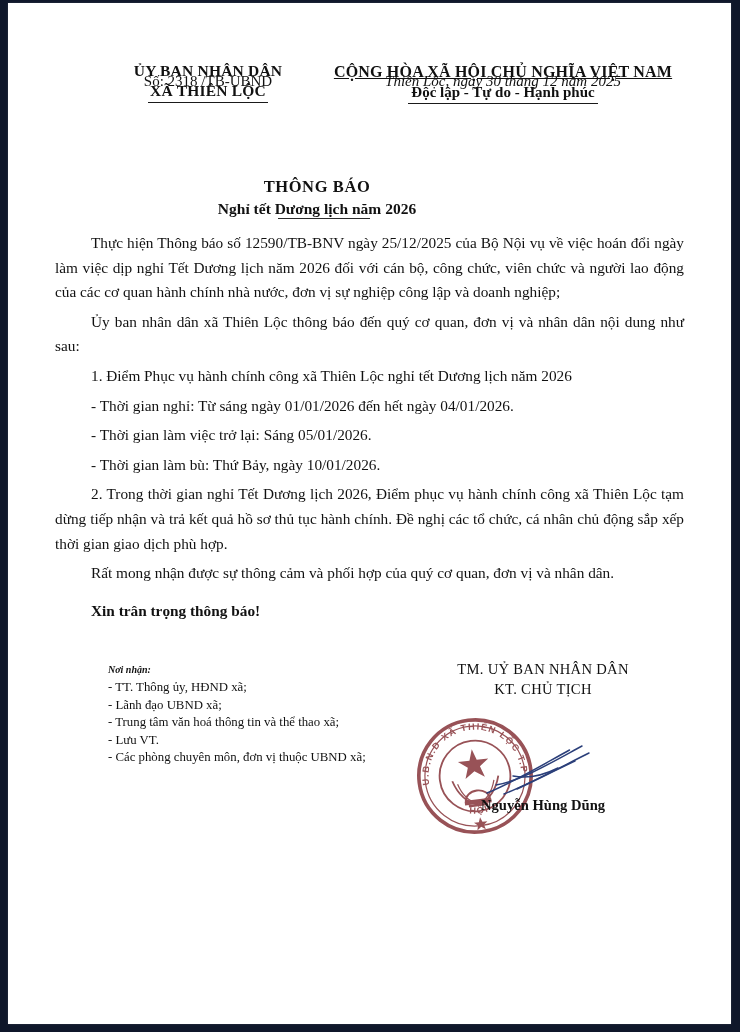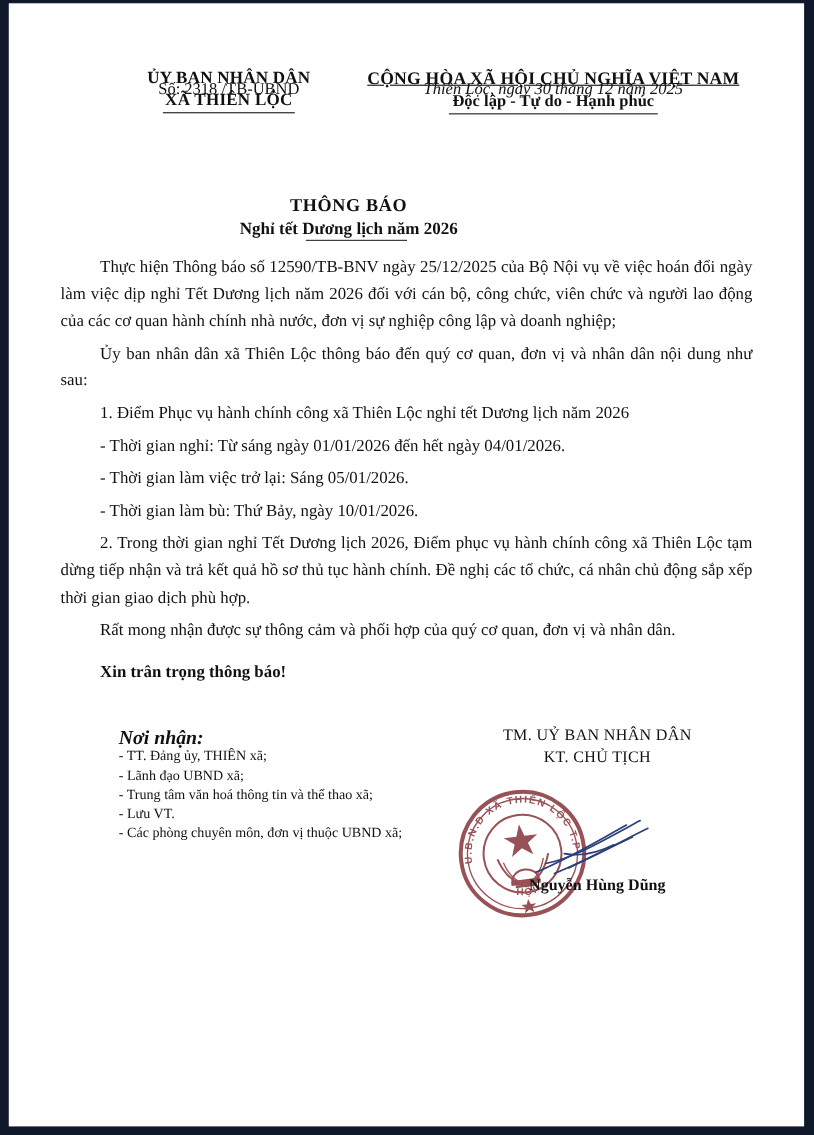--- a/index.html
+++ b/index.html
@@ -167,21 +167,21 @@
     height: 230px;
   }
   .recipients {
     position: absolute;
     left: 100px; top: 10px;
     width: 300px;
   }
   .recipients-title {
     font-weight: bold;
     font-style: italic;
-    font-size: 18px;
+    font-size: 10px;
     line-height: 18px;
   }
   .recipients ul {
     list-style: none;
     margin: 0;
     padding: 0;
   }
   .recipients li {
     font-size: 12.8px;
     line-height: 17.6px;
@@ -276,21 +276,21 @@
         <div class="spacer-sm"></div>
         <p>Rất mong nhận được sự thông cảm và phối hợp của quý cơ quan, đơn vị và nhân dân.</p>
         <p class="closing">Xin trân trọng thông báo!</p>
       </div>
 
       <div class="footer">
 
         <div class="recipients">
           <div class="recipients-title">Nơi nhận:</div>
           <ul>
-            <li>- TT. Đảng ủy, THIÊN xã;</li>
+            <li>- TT. Thông ủy, HĐND xã;</li>
             <li>- Lãnh đạo UBND xã;</li>
             <li>- Trung tâm văn hoá thông tin và thể thao xã;</li>
             <li>- Lưu VT.</li>
             <li>- Các phòng chuyên môn, đơn vị thuộc UBND xã;</li>
           </ul>
         </div>
 
         <div class="signature">
           <div class="sig-line">TM. UỶ BAN NHÂN DÂN</div>
           <div class="sig-line">KT. CHỦ TỊCH</div>

